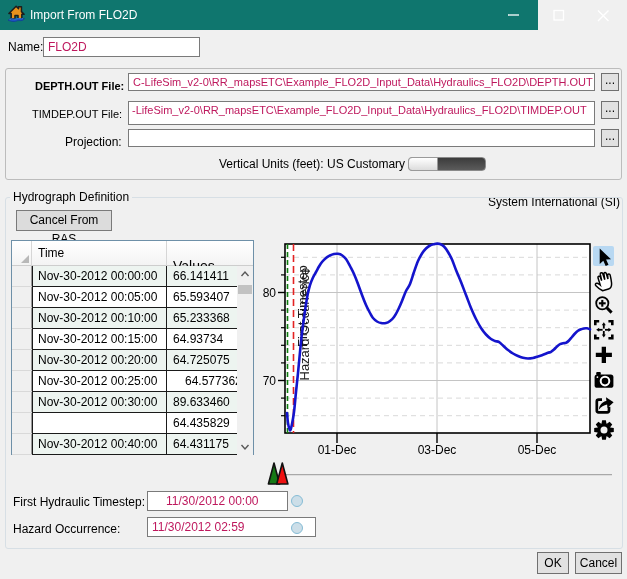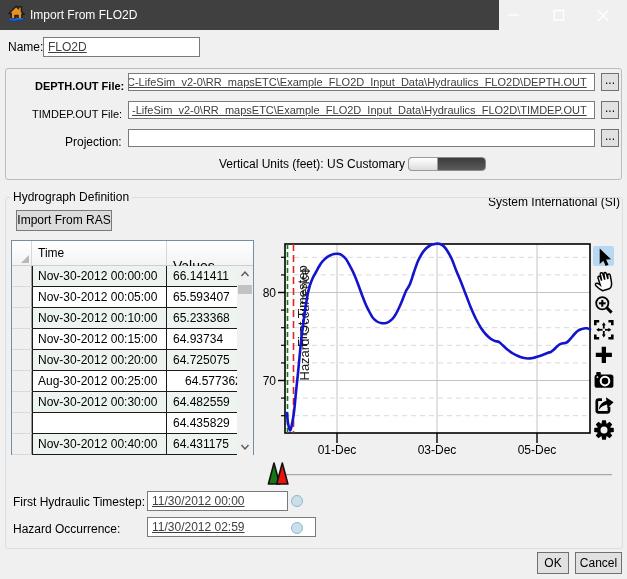--- a/index.html
+++ b/index.html
@@ -1,68 +1,68 @@
 <!DOCTYPE html>
 <html><head>
 <meta charset="utf-8">
 <style>
   html,body{margin:0;padding:0;}
   body{width:627px;height:579px;position:relative;background:#f0f0f0;
        font-family:"Liberation Sans",sans-serif;overflow:hidden;}
   .abs{position:absolute;}
   .lbl{position:absolute;font-size:12px;color:#000;white-space:nowrap;}
   .tb{position:absolute;background:#fff;border:1px solid #7a7a7a;box-sizing:border-box;
-      font-size:12px;color:#404040;white-space:nowrap;overflow:hidden;text-decoration:underline;}
+      font-size:12px;color:#be185d;white-space:nowrap;overflow:hidden;}
   .btn{position:absolute;background:#e1e1e1;border:1px solid #707070;box-sizing:border-box;
        font-size:12px;color:#000;text-align:center;}
 </style>
 </head>
 <body>
 
-<div class="abs" id="titlebar" style="left:0;top:0;width:499px;height:30px;background:#404040;">
+<div class="abs" id="titlebar" style="left:0;top:0;width:538px;height:30px;background:#0f766e;">
   <svg class="abs" style="left:7px;top:4px;" width="19" height="19" viewBox="0 0 25 25">
     <path d="M2.5 12.5 L12 3 L15.2 6.2 L15.2 3.5 L19 3.5 L19 10 L22.5 13.5 L19.5 13.5 L19.5 19.5 L14.5 19.5 L14.5 15 L10.5 15 L10.5 19.5 L5.5 19.5 L5.5 12.5 Z" fill="#e8911c" stroke="#1d1d1d" stroke-width="2" stroke-linejoin="round"></path>
     <path d="M1.5 21.5 C4.5 17.8 8 22 12 20 C16 18 19.5 21.5 23 18.8 C21 23.8 16 20.8 12.5 22.3 C8.5 24.1 4 22 1.5 21.5 Z" fill="#1e56c8" stroke="#0f3a96" stroke-width="1"></path>
     <path d="M3.5 20.3 C6.5 18.3 9.5 21 13 19.6 C16 18.4 18.5 20.2 21 19.2" fill="none" stroke="#3f83e8" stroke-width="1.2"></path>
   </svg>
   <div class="abs" style="left:30px;top:8px;font-size:12px;color:#fdfdfd;">Import From FLO2D</div>
   <svg class="abs" style="left:503px;top:0;" width="120" height="30" viewBox="0 0 120 30">
     <line x1="5" y1="15" x2="16" y2="15" stroke="#fff" stroke-width="1.3"></line>
     <rect x="51" y="10.5" width="9.5" height="9.5" fill="none" stroke="#fff" stroke-width="1.3"></rect>
     <path d="M95 10.5 L105.5 21 M105.5 10.5 L95 21" stroke="#fff" stroke-width="1.4"></path>
   </svg>
 </div>
 
 <div class="lbl" style="left:8px;top:40px;">Name:</div>
 <div class="tb" style="left:43px;top:37px;width:157px;height:20px;line-height:18px;padding-left:4px;">FLO2D</div>
 
 <div class="abs" style="left:5px;top:68px;width:617px;height:112px;border:1px solid #bcbcbc;border-radius:3px;box-sizing:border-box;"></div>
 
 <div class="lbl" style="left:35px;top:80px;font-size:11px;font-weight:bold;">DEPTH.OUT File:</div>
-<div class="tb" style="left:128px;top:73px;width:467px;height:18px;line-height:16px;padding-left:3px;text-indent:-5px;font-size:11px;">C-LifeSim_v2-0\RR_mapsETC\Example_FLO2D_Input_Data\Hydraulics_FLO2D\DEPTH.OUT</div>
+<div class="tb" style="left:128px;top:73px;width:467px;height:18px;line-height:16px;padding-left:9px;text-indent:-5px;font-size:11px;">C-LifeSim_v2-0\RR_mapsETC\Example_FLO2D_Input_Data\Hydraulics_FLO2D\DEPTH.OUT</div>
 <div class="btn" style="left:601px;top:73px;width:18px;height:18px;line-height:12px;">...</div>
 
 <div class="lbl" style="left:32px;top:108px;font-size:11px;">TIMDEP.OUT File:</div>
-<div class="tb" style="left:128px;top:101px;width:467px;height:18px;line-height:16px;padding-left:4px;text-indent:-1px;font-size:11px;">-LifeSim_v2-0\RR_mapsETC\Example_FLO2D_Input_Data\Hydraulics_FLO2D\TIMDEP.OUT</div>
+<div class="tb" style="left:128px;top:101px;width:467px;height:24px;line-height:16px;padding-left:4px;text-indent:-1px;font-size:11px;">-LifeSim_v2-0\RR_mapsETC\Example_FLO2D_Input_Data\Hydraulics_FLO2D\TIMDEP.OUT</div>
 <div class="btn" style="left:601px;top:101px;width:18px;height:18px;line-height:12px;">...</div>
 
 <div class="lbl" style="left:65px;top:135px;">Projection:</div>
 <div class="tb" style="left:128px;top:129px;width:467px;height:18px;"></div>
 <div class="btn" style="left:601px;top:129px;width:18px;height:18px;line-height:12px;">...</div>
 
 <div class="lbl" style="left:219px;top:157px;">Vertical Units (feet): US Customary</div>
 
 <div class="abs" style="left:408px;top:157px;width:78px;height:14px;border-radius:4px;background:linear-gradient(#3c3c3c,#5b5b5b);border:1px solid #8a8a8a;box-sizing:border-box;"></div>
 <div class="abs" style="left:408px;top:157px;width:30px;height:14px;border-radius:4px 0 0 4px;background:linear-gradient(#ffffff,#dcdcdc);border:1px solid #9a9a9a;box-sizing:border-box;"></div>
 <div class="lbl" style="left:488px;top:157px;margin-top:38px;">System International (SI)</div>
 
 <div class="abs" style="left:5px;top:197px;width:618px;height:352px;border:1px solid #d7dfe5;border-radius:3px;box-sizing:border-box;"></div>
 <div class="abs" style="left:10px;top:190px;background:#f0f0f0;padding:0 3px;font-size:12px;">Hydrograph Definition</div>
 
-<div class="btn" style="left:16px;top:210px;width:96px;height:21px;line-height:19px;background:#dcdcdc;border-color:#7a7a7a;">Import From RAS</div>
+<div class="btn" style="left:16px;top:210px;width:96px;height:21px;line-height:19px;background:#dcdcdc;border-color:#7a7a7a;">Cancel From RAS</div>
 
 <div class="abs" style="left:11px;top:240px;width:243px;height:215px;border:1px solid #6e90a8;background:#a3a3a3;box-sizing:border-box;">
 
   <div class="abs" style="left:0;top:0;width:241px;height:25px;background:linear-gradient(#ffffff,#f3f3f3);border-bottom:1px solid #cdcdcd;box-sizing:border-box;"></div>
 
   <div class="abs" style="left:0;top:0;width:20px;height:25px;border-right:1px solid #d6d6d6;box-sizing:border-box;">
     <svg width="20" height="25">
         <path d="M17 22 L17 14 L9 22 Z" fill="#b8b8b8"></path>
       </svg>
   </div>
@@ -91,28 +91,28 @@
     <div class="abs" style="left:26px;top:91px;font-size:12px;white-space:nowrap;">Nov-30-2012 00:15:00</div>
     <div class="abs" style="left:154px;top:88px;width:1px;height:21px;background:#1a1a1a;"></div>
     <div class="abs" style="left:161px;top:91px;font-size:12px;">64.93734</div>
     <div class="abs" style="left:0;top:108px;width:20px;height:1px;background:#d9d9d9;"></div>
     <div class="abs" style="left:20px;top:109px;width:205px;height:21px;background:#edf4f0;border-bottom:1px solid #1a1a1a;border-left:1px solid #1a1a1a;box-sizing:border-box;"></div>
     <div class="abs" style="left:26px;top:112px;font-size:12px;white-space:nowrap;">Nov-30-2012 00:20:00</div>
     <div class="abs" style="left:154px;top:109px;width:1px;height:21px;background:#1a1a1a;"></div>
     <div class="abs" style="left:161px;top:112px;font-size:12px;">64.725075</div>
     <div class="abs" style="left:0;top:129px;width:20px;height:1px;background:#d9d9d9;"></div>
     <div class="abs" style="left:20px;top:130px;width:205px;height:21px;background:#ffffff;border-bottom:1px solid #1a1a1a;border-left:1px solid #1a1a1a;box-sizing:border-box;"></div>
-    <div class="abs" style="left:26px;top:133px;font-size:12px;white-space:nowrap;">Aug-30-2012 00:25:00</div>
+    <div class="abs" style="left:26px;top:133px;font-size:12px;white-space:nowrap;">Nov-30-2012 00:25:00</div>
     <div class="abs" style="left:154px;top:130px;width:1px;height:21px;background:#1a1a1a;"></div>
     <div class="abs" style="left:161px;top:133px;font-size:12px;margin-left:12px;">64.577362</div>
     <div class="abs" style="left:0;top:150px;width:20px;height:1px;background:#d9d9d9;"></div>
     <div class="abs" style="left:20px;top:151px;width:205px;height:21px;background:#edf4f0;border-bottom:1px solid #1a1a1a;border-left:1px solid #1a1a1a;box-sizing:border-box;"></div>
     <div class="abs" style="left:26px;top:154px;font-size:12px;white-space:nowrap;">Nov-30-2012 00:30:00</div>
     <div class="abs" style="left:154px;top:151px;width:1px;height:21px;background:#1a1a1a;"></div>
-    <div class="abs" style="left:161px;top:154px;font-size:12px;">64.482559</div>
+    <div class="abs" style="left:161px;top:154px;font-size:12px;">89.633460</div>
     <div class="abs" style="left:0;top:171px;width:20px;height:1px;background:#d9d9d9;"></div>
     <div class="abs" style="left:20px;top:172px;width:205px;height:21px;background:#ffffff;border-bottom:1px solid #1a1a1a;border-left:1px solid #1a1a1a;box-sizing:border-box;"></div>
     <div class="abs" style="left:154px;top:172px;width:1px;height:21px;background:#1a1a1a;"></div>
     <div class="abs" style="left:161px;top:175px;font-size:12px;">64.435829</div>
     <div class="abs" style="left:0;top:192px;width:20px;height:1px;background:#d9d9d9;"></div>
     <div class="abs" style="left:20px;top:193px;width:205px;height:21px;background:#edf4f0;border-bottom:1px solid #1a1a1a;border-left:1px solid #1a1a1a;box-sizing:border-box;"></div>
     <div class="abs" style="left:26px;top:196px;font-size:12px;white-space:nowrap;">Nov-30-2012 00:40:00</div>
     <div class="abs" style="left:154px;top:193px;width:1px;height:21px;background:#1a1a1a;"></div>
     <div class="abs" style="left:161px;top:196px;font-size:12px;">64.431175</div>
     <div class="abs" style="left:0;top:213px;width:20px;height:1px;background:#d9d9d9;"></div>
@@ -255,21 +255,21 @@
   </g>
 </svg>
 
 <svg class="abs" style="left:260px;top:458px;" width="360" height="30" viewBox="0 0 360 30">
   <line x1="25" y1="16.7" x2="352" y2="16.7" stroke="#a8a8a8" stroke-width="1.2"></line>
   <path d="M14 5 L19.6 26 L8.4 26 Z" fill="#157815" stroke="#111" stroke-width="1.6" stroke-linejoin="round"></path>
   <path d="M22.3 5 L27.9 26 L16.7 26 Z" fill="#ee1111" stroke="#111" stroke-width="1.6" stroke-linejoin="round"></path>
 </svg>
 
 <div class="lbl" style="left:13px;top:495px;">First Hydraulic Timestep:</div>
-<div class="tb" style="left:147px;top:491px;width:141px;height:20px;line-height:18px;padding-left:4px;">11/30/2012 00:00</div>
+<div class="tb" style="left:147px;top:491px;width:141px;height:20px;line-height:18px;padding-left:18px;">11/30/2012 00:00</div>
 <div class="abs" style="left:291px;top:495px;width:12px;height:12px;border-radius:50%;background:#ccdee8;border:1.5px solid #85bcd5;box-sizing:border-box;"></div>
 
 <div class="lbl" style="left:13px;top:522px;">Hazard Occurrence:</div>
 <div class="tb" style="left:147px;top:517px;width:169px;height:20px;line-height:18px;padding-left:4px;">11/30/2012 02:59</div>
 <div class="abs" style="left:291px;top:522px;width:12px;height:12px;border-radius:50%;background:#ccdee8;border:1.5px solid #85bcd5;box-sizing:border-box;"></div>
 
 <div class="btn" style="left:537px;top:552px;width:32px;height:22px;line-height:20px;">OK</div>
 <div class="btn" style="left:575px;top:552px;width:47px;height:22px;line-height:20px;">Cancel</div>
 
 </body></html>

